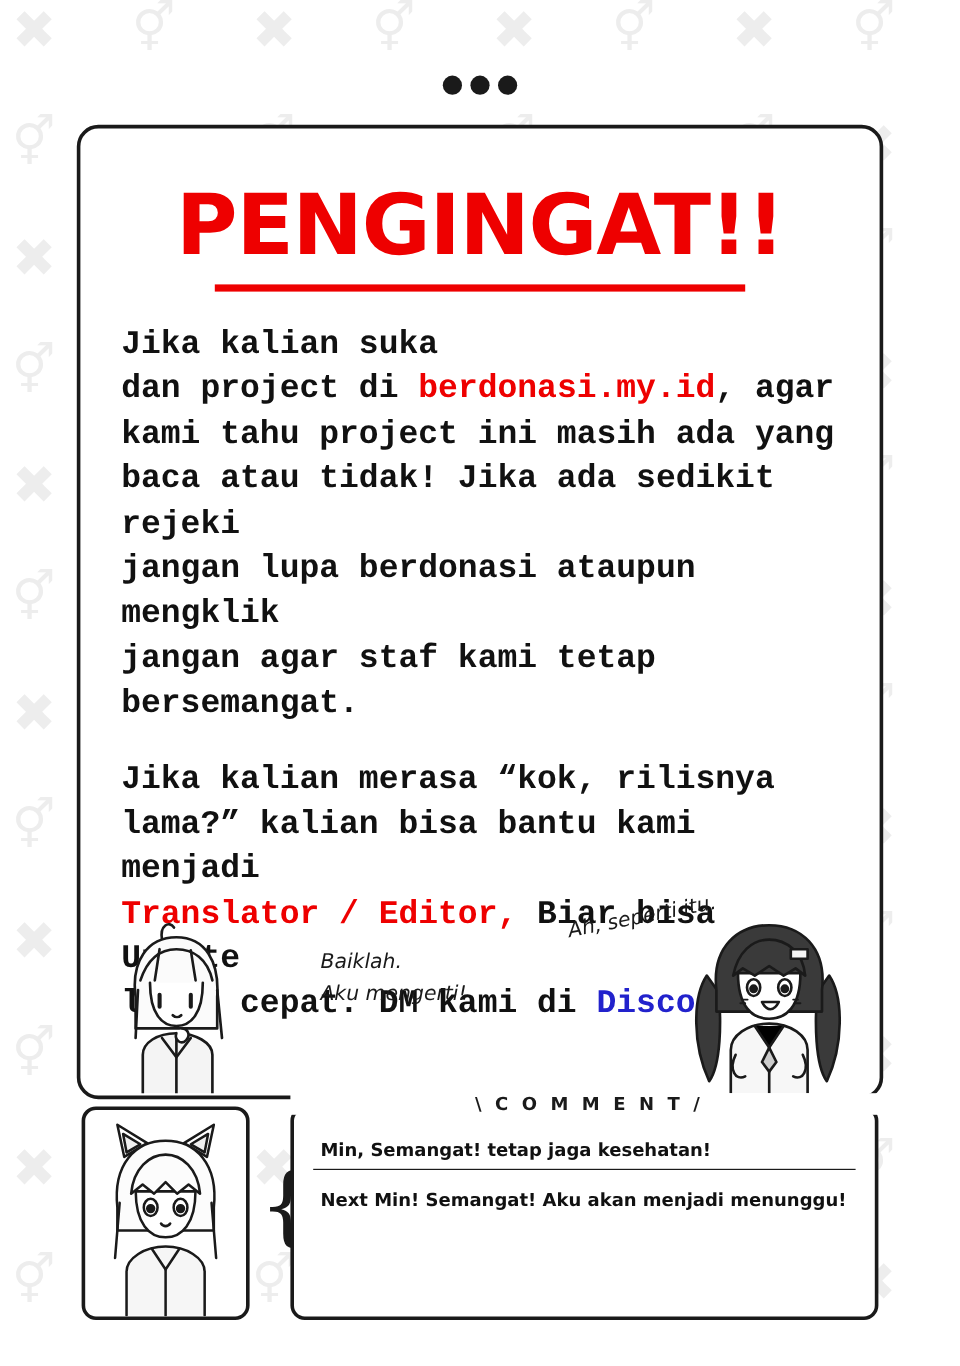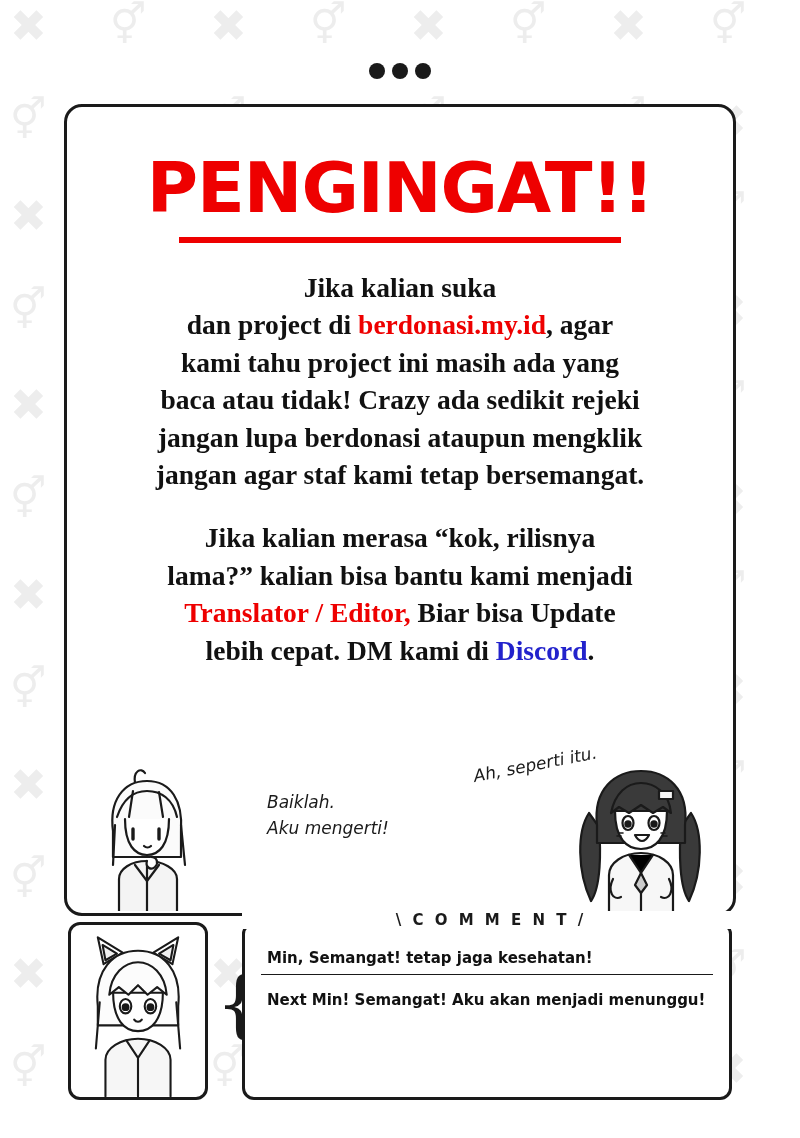--- a/index.html
+++ b/index.html
@@ -80,22 +80,21 @@
   }
   #title-underline {
     width: 442px;
     height: 6px;
     background: #ee0000;
     margin: 14px auto 0 auto;
   }
 
   #body-text {
     margin: 26px 34px 0 34px;
-    text-align: center;
-    font-family: Liberation Serif, serif;
+    font-family: Liberation Mono, monospace;
     font-weight: bold;
     font-size: 27.5px;
     line-height: 1.36;
     color: #111111;
   }
   #body-text p { margin: 0; }
   #body-text .gap { height: 26px; }
   .hl-red { color: #ee0000; }
   .hl-blue { color: #2222cc; }
 
@@ -310,21 +309,21 @@
   <div id="title">PENGINGAT!!</div>
   <div id="title-underline"></div>
 
   <div id="body-text">
     <p>Jika kalian suka</p>
     <p>
       <span>dan project di</span>
       <span class="hl-red">berdonasi.my.id</span><span>, agar</span>
     </p>
     <p>kami tahu project ini masih ada yang</p>
-    <p>baca atau tidak! Crazy ada sedikit rejeki</p>
+    <p>baca atau tidak! Jika ada sedikit rejeki</p>
     <p>jangan lupa berdonasi ataupun mengklik</p>
     <p>jangan agar staf kami tetap bersemangat.</p>
 
     <div class="gap"></div>
 
     <p>Jika kalian merasa “kok, rilisnya</p>
     <p>lama?” kalian bisa bantu kami menjadi</p>
     <p>
       <span class="hl-red">Translator / Editor,</span><span> Biar bisa Update</span>
     </p>

